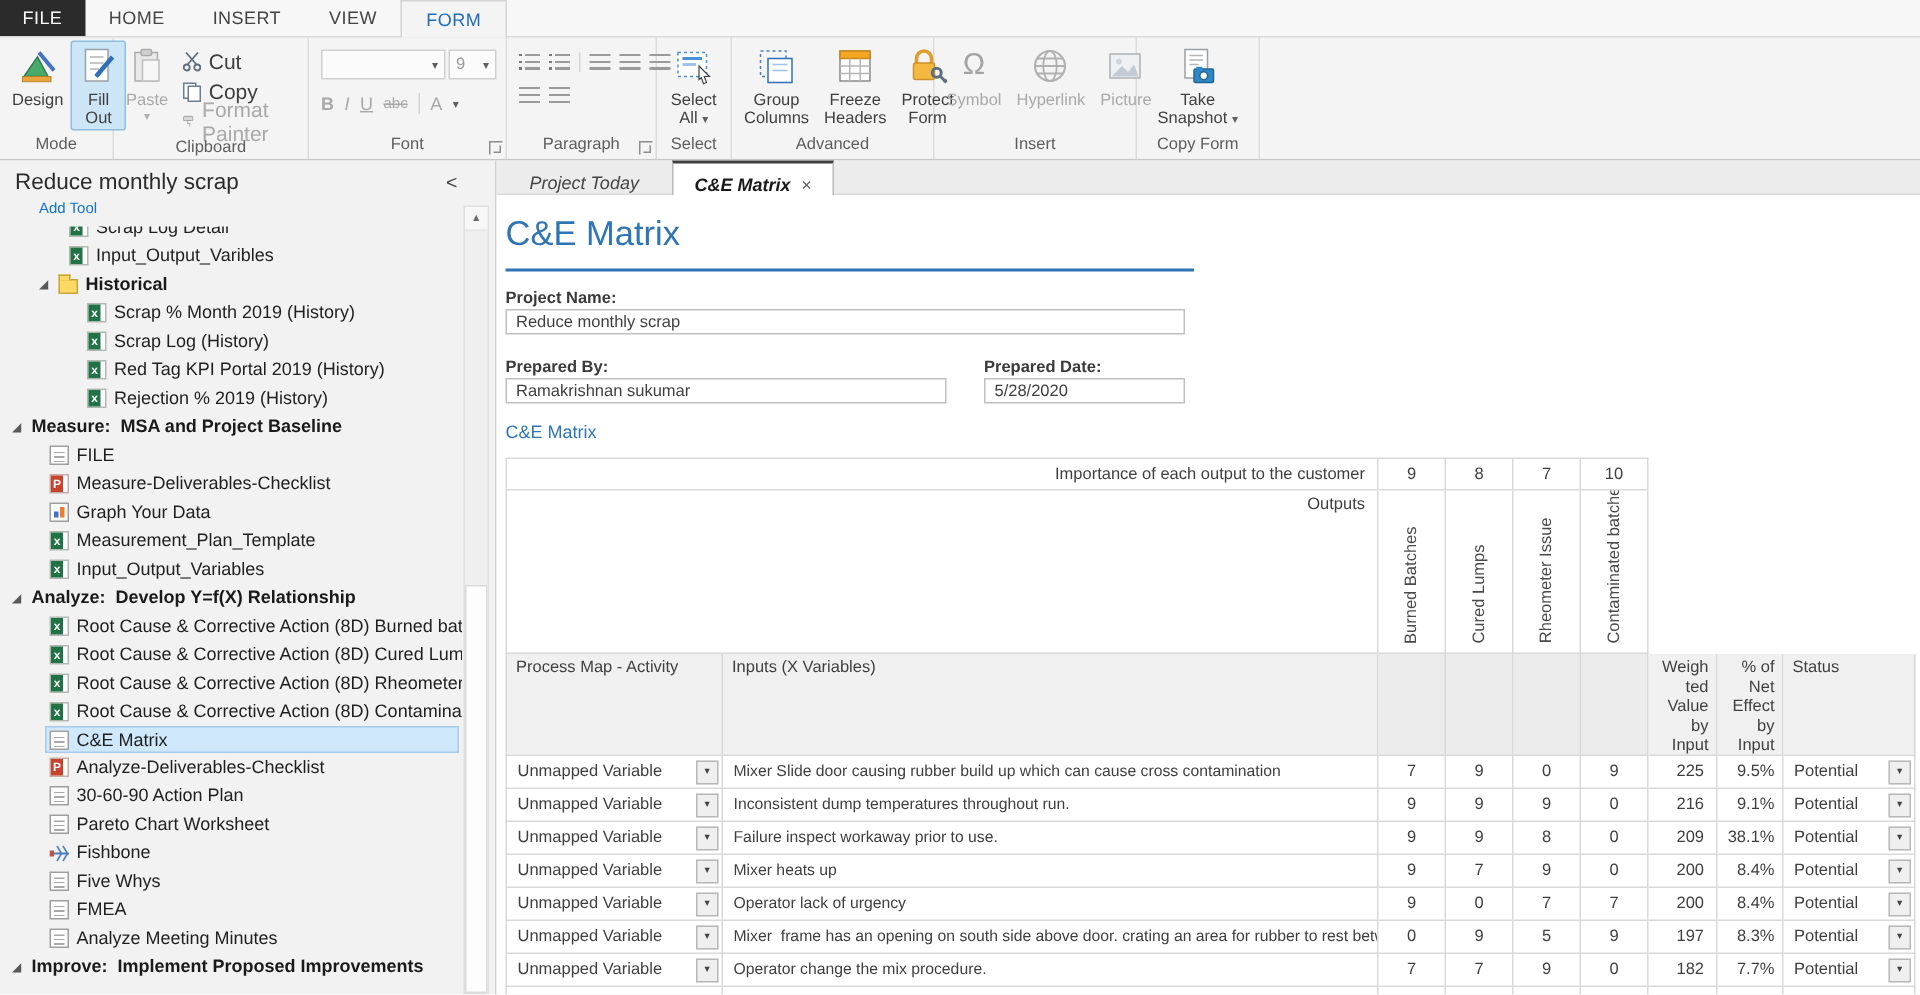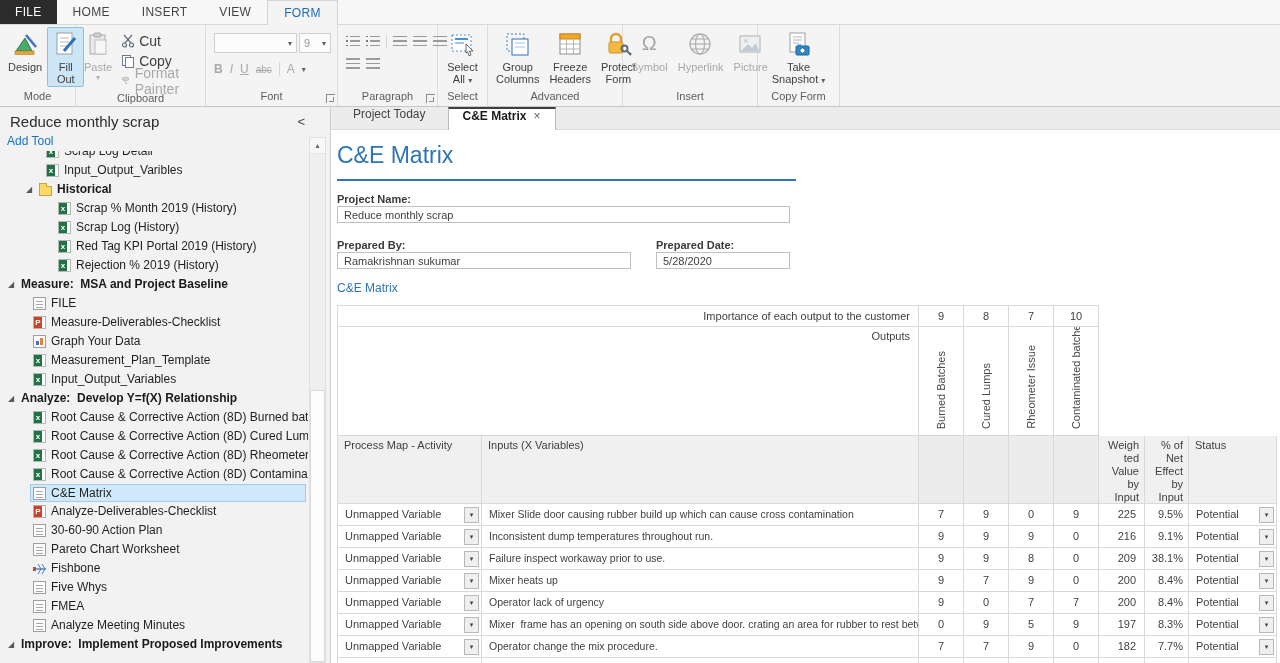--- a/index.html
+++ b/index.html
@@ -44,21 +44,21 @@
   .icon26 { width:27px; height:27px; display:block; }
   .icon18 { width:19px; height:19px; display:block; }
   .omega { font-size:20px; color:#a3a3a3; line-height:24px; }
 
   
   #sidebar { position:absolute; left:0; top:107px; width:330px; height:556px; background:#f2f2f2; overflow:hidden; }
   #sb-title-row { position:absolute; left:10px; top:3px; right:22px; height:22px; display:flex;
     justify-content:space-between; align-items:center; }
   #sb-title { font-size:15px; color:#2b2b2b; }
   #sb-collapse { font-size:13px; color:#444; padding:0 3px; }
-  #addtool { position:absolute; left:7px; top:27px; font-size:12px; color:#1374cc; }
+  #addtool { position:absolute; left:26px; top:27px; font-size:10px; color:#1374cc; }
   #tree { position:absolute; left:0; top:44px; right:22px; bottom:0; overflow:hidden; font-size:12px; color:#1f1f1f; }
   #tree > :first-child { margin-top:-9px; }
   .titem { height:19px; line-height:19px; display:flex; align-items:center; white-space:pre; }
   .tlabel { white-space:pre; }
   .titem.sectionrow .tlabel { font-weight:bold; color:#1a1a1a; }
   .exp { width:13px; font-size:8px; color:#595959; flex:none; text-align:left; }
   .ic { width:13px; height:13px; display:inline-block; margin-right:5px; flex:none; position:relative; }
   .ic.excel { background:#fff; border:1px solid #b0b8b0; }
   .ic.excel::before { content:"x"; position:absolute; left:0; top:0; bottom:0; width:8px; background:#217346;
     color:#fff; font:bold 8px/11px "Liberation Sans",sans-serif; text-align:center; }
@@ -78,21 +78,21 @@
   #sb-scroll { position:absolute; right:4px; top:30px; bottom:0; width:17px; background:#efefef; border:1px solid #e0e0e0; }
   #sb-up { height:16px; background:#f7f7f7; display:flex; align-items:center; justify-content:center;
     font-size:7px; color:#6a6a6a; border-bottom:1px solid #e6e6e6; }
   #sb-thumb { position:absolute; left:0; right:0; top:252px; bottom:0; background:#fdfdfd; border:1px solid #dadada; }
 
   
   #content { position:absolute; left:330px; top:107px; width:950px; height:556px;
     background:#ececec; border-left:1px solid #cfcfcf; }
   #docTabs { position:relative; height:23px; background:#ececec; display:flex;
     border-bottom:1px solid #d9d9d9; font-size:12px; }
-  .dtab { padding:0 22px; display:flex; align-items:flex-start; color:#444; }
+  .dtab { padding:0 22px; display:flex; align-items:flex-end; color:#444;font-style:italic; }
   .dtab.active { background:#fff; border:1px solid #b9b9b9; border-top:2px solid #3f3f3f; border-bottom:none;
     margin-bottom:-1px; z-index:2; font-weight:bold; color:#1a1a1a; gap:7px; padding:0 14px; }
   .dtab-close { font-weight:normal; color:#666; font-size:12px; }
   #form-area { position:absolute; left:0; top:23px; right:0; bottom:0; background:#fff; overflow:hidden; }
   #form-title { position:absolute; left:6px; top:12px; font-size:23px; color:#2e75b6; }
   #title-rule { position:absolute; left:6px; top:49px; width:459px; height:2px; background:#2e75b6; }
   .flabel { position:absolute; font-size:11px; font-weight:bold; color:#3a3a3a; }
   .finput { position:absolute; height:17px; border:1px solid #c0c0c0; background:#fff; font-size:11px;
     color:#3f3f3f; padding:0 6px; font-family:"Liberation Sans",sans-serif; }
   #section-title { position:absolute; left:6px; top:151px; font-size:12px; color:#2e75b6; }

